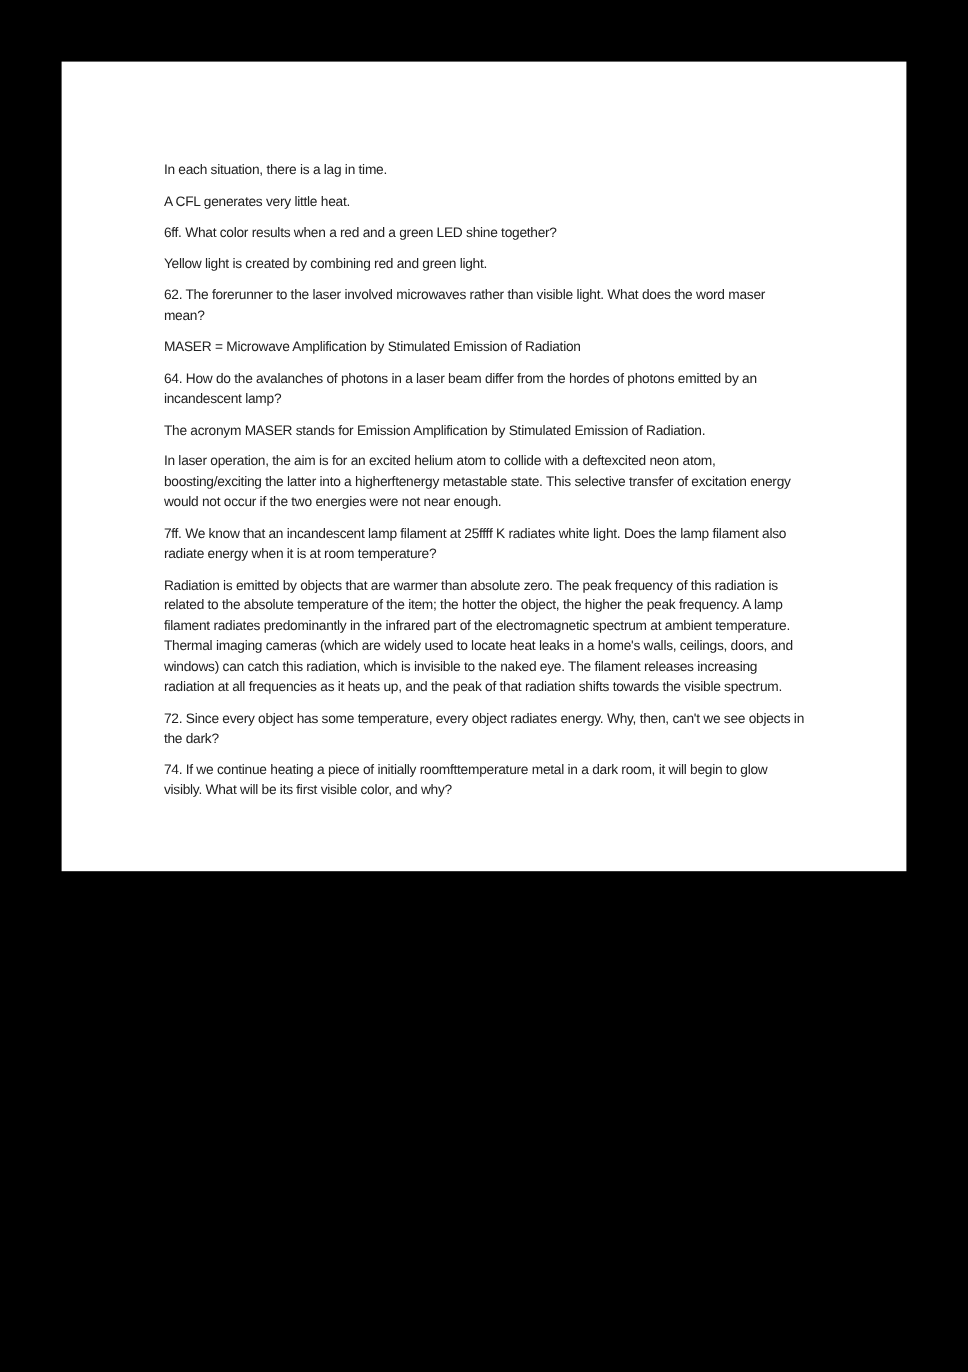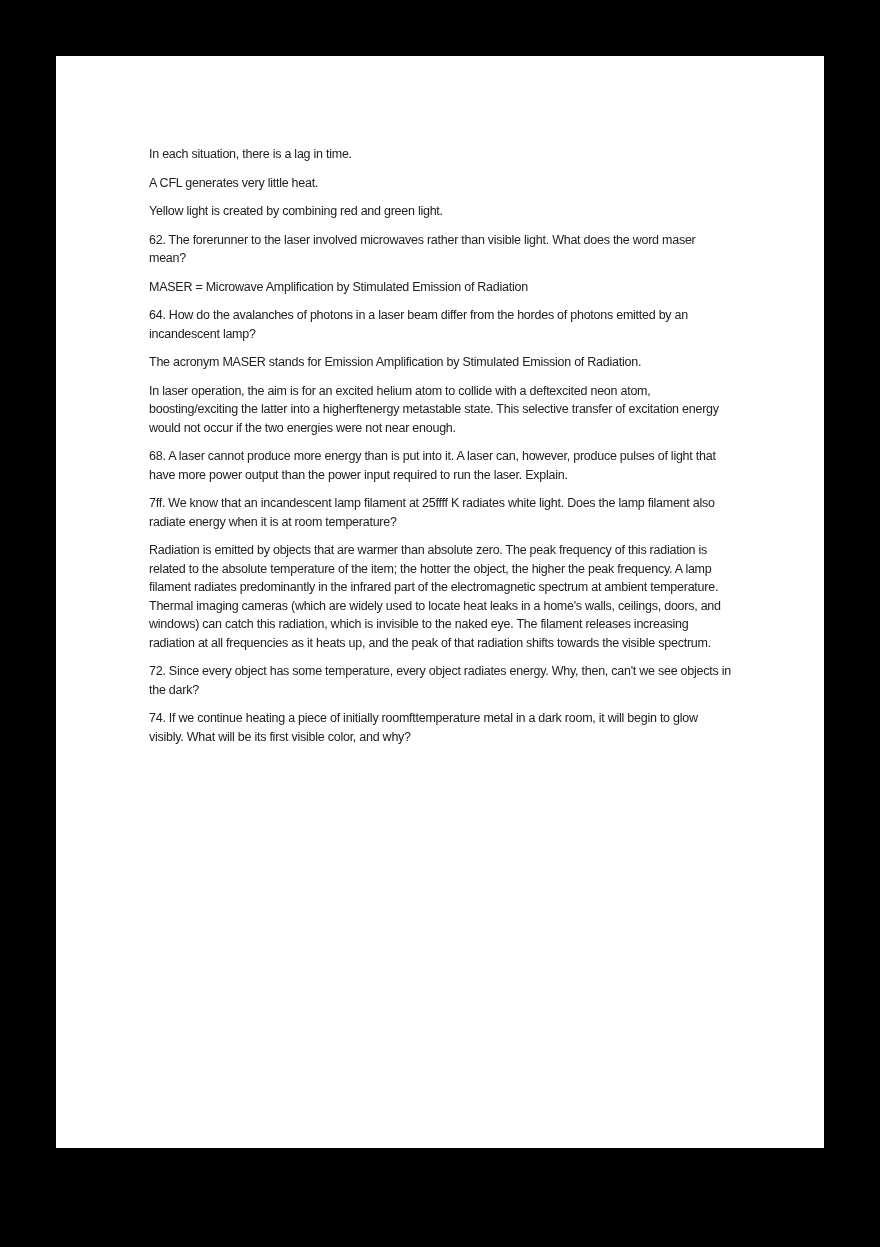--- a/index.html
+++ b/index.html
@@ -17,21 +17,21 @@
   .canvas {
     position: absolute;
     inset: 0;
     background: #000000;
   }
   .paper {
     position: absolute;
     left: 56px;
     top: 56px;
     width: 768px;
-    height: 1092px;
+    height: 736px;
     background: #ffffff;
   }
   .content {
     position: absolute;
     left: 93px;
     top: 89px;
     width: 585px;
     color: #212121;
     font-size: 12.5px;
     line-height: 18.5px;
@@ -44,26 +44,26 @@
   }
 </style>
 </head>
 <body>
 
 <div class="canvas">
   <div class="paper">
     <div class="content">
       <p>In each situation, there is a lag in time.</p>
       <p>A CFL generates very little heat.</p>
+      <p>6ff. What color results when a red and a green LED shine together?</p>
       <p>Yellow light is created by combining red and green light.</p>
       <p>62. The forerunner to the laser involved microwaves rather than visible light. What does the word maser mean?</p>
       <p>MASER = Microwave Amplification by Stimulated Emission of Radiation</p>
       <p>64. How do the avalanches of photons in a laser beam differ from the hordes of photons emitted by an incandescent lamp?</p>
       <p>The acronym MASER stands for Emission Amplification by Stimulated Emission of Radiation.</p>
       <p>In laser operation, the aim is for an excited helium atom to collide with a deftexcited neon atom, boosting/exciting the latter into a higherftenergy metastable state. This selective transfer of excitation energy would not occur if the two energies were not near enough.</p>
-      <p>68. A laser cannot produce more energy than is put into it. A laser can, however, produce pulses of light that have more power output than the power input required to run the laser. Explain.</p>
       <p>7ff. We know that an incandescent lamp filament at 25ffff K radiates white light. Does the lamp filament also radiate energy when it is at room temperature?</p>
       <p>Radiation is emitted by objects that are warmer than absolute zero. The peak frequency of this radiation is related to the absolute temperature of the item; the hotter the object, the higher the peak frequency. A lamp filament radiates predominantly in the infrared part of the electromagnetic spectrum at ambient temperature. Thermal imaging cameras (which are widely used to locate heat leaks in a home's walls, ceilings, doors, and windows) can catch this radiation, which is invisible to the naked eye. The filament releases increasing radiation at all frequencies as it heats up, and the peak of that radiation shifts towards the visible spectrum.</p>
       <p>72. Since every object has some temperature, every object radiates energy. Why, then, can't we see objects in the dark?</p>
       <p>74. If we continue heating a piece of initially roomfttemperature metal in a dark room, it will begin to glow visibly. What will be its first visible color, and why?</p>
     </div>
   </div>
 </div>
 
 </body></html>

